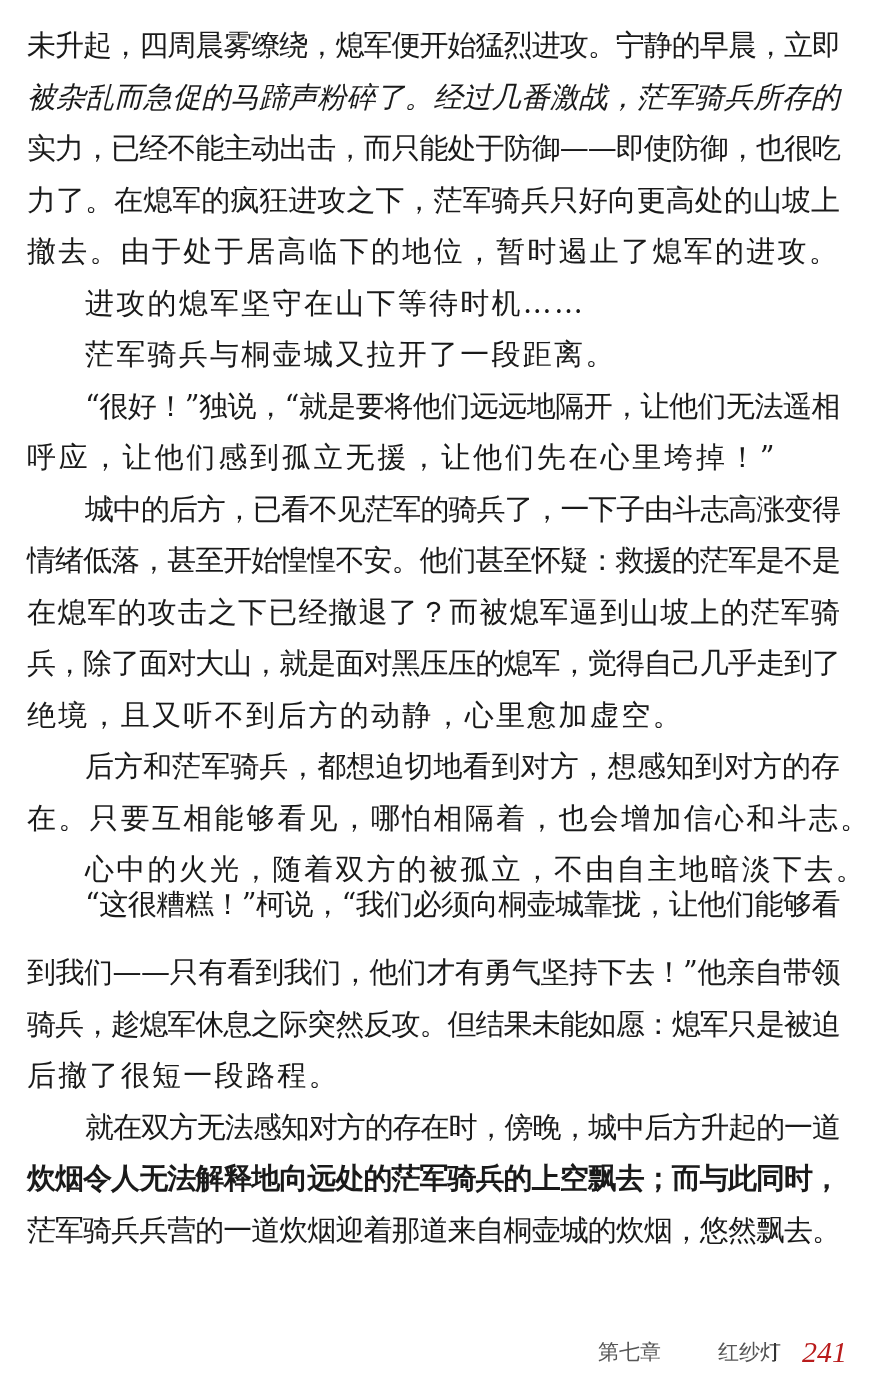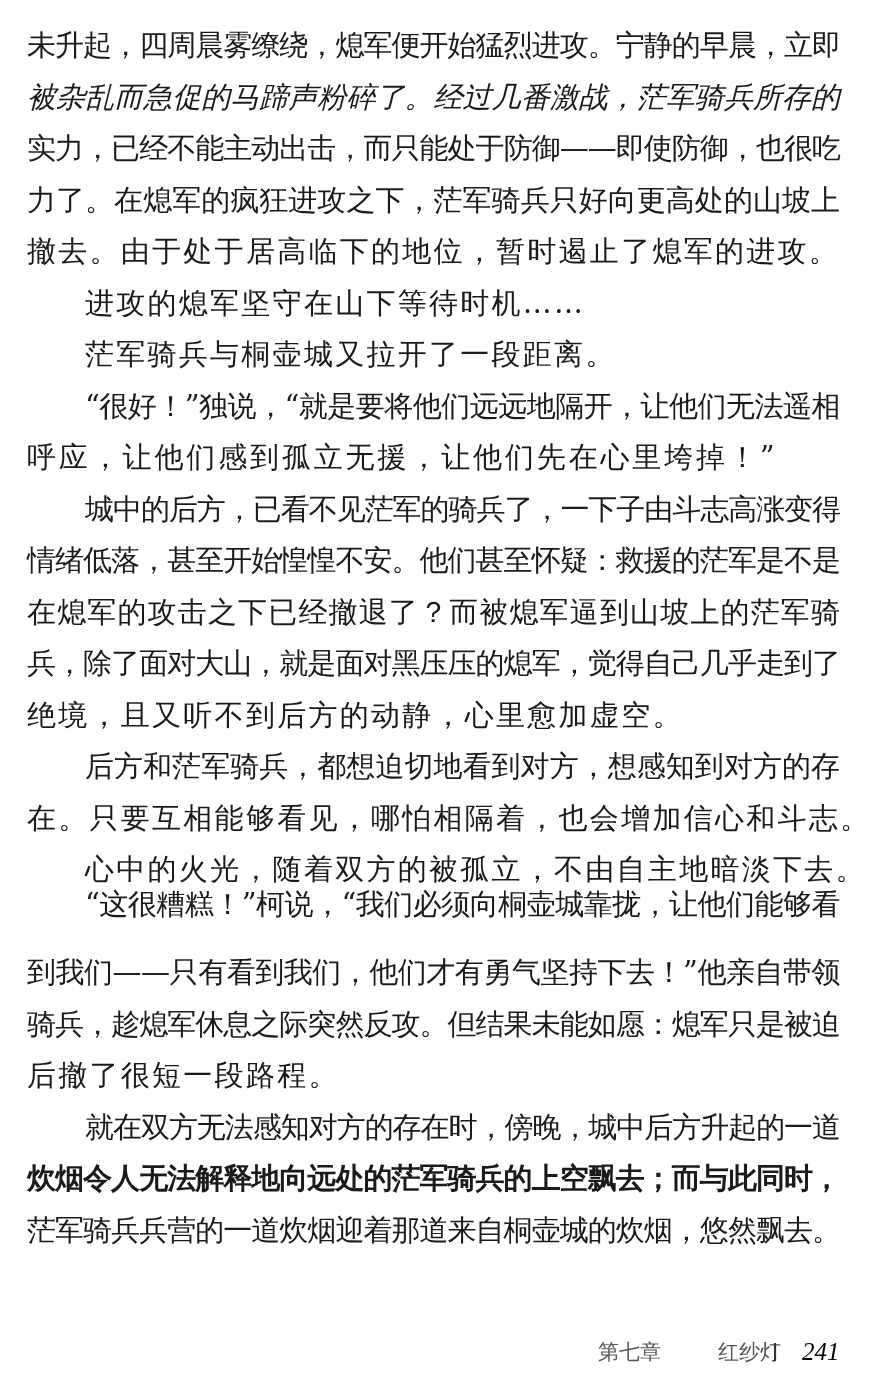--- a/index.html
+++ b/index.html
@@ -9,21 +9,21 @@
   .line { position: absolute; left: 27px; width: 813px; height: 40px; line-height: 40px;
           font-size: 29px; white-space: nowrap; overflow: visible; }
   .line.justify { text-align: justify; text-align-last: justify; }
   .line.indent { padding-left: 58px; box-sizing: border-box; }
   .footer { position: absolute; top: 1334px; left: 598px; height: 36px; line-height: 36px;
             font-family: "DejaVu Sans", "Liberation Sans", sans-serif; font-size: 21px; color: #555; white-space: nowrap; }
   .footer .chap { position: absolute; left: 0; }
   .footer .title { position: absolute; left: 90px; margin-left: 30px; }
   .footer .bar { position: absolute; left: 176px; top: 9px; width: 2px; height: 18px; background: #333; }
   .footer .num { position: absolute; left: 204px; font-family: "Liberation Serif", "DejaVu Serif", serif;
-                 font-style: italic; font-size: 25px; color: #000000; }
+                 font-style: italic; font-size: 30px; color: #b91c1c; }
 </style>
 </head>
 <body>
 
 <div class="page">
   <div id="body-text">
       <div class="line justify" style="top: 25px; text-align: left; letter-spacing: -1px;">未升起，四周晨雾缭绕，熄军便开始猛烈进攻。宁静的早晨，立即</div>
       <div class="line justify" style="top: 76.5px; text-align: left; letter-spacing: 0px; font-style: italic;">被杂乱而急促的马蹄声粉碎了。经过几番激战，茫军骑兵所存的</div>
       <div class="line justify" style="top: 128px; text-align: left; letter-spacing: -1px;">实力，已经不能主动出击，而只能处于防御——即使防御，也很吃</div>
       <div class="line justify" style="top: 179.5px; text-align: left; letter-spacing: 0px;">力了。在熄军的疯狂进攻之下，茫军骑兵只好向更高处的山坡上</div>

